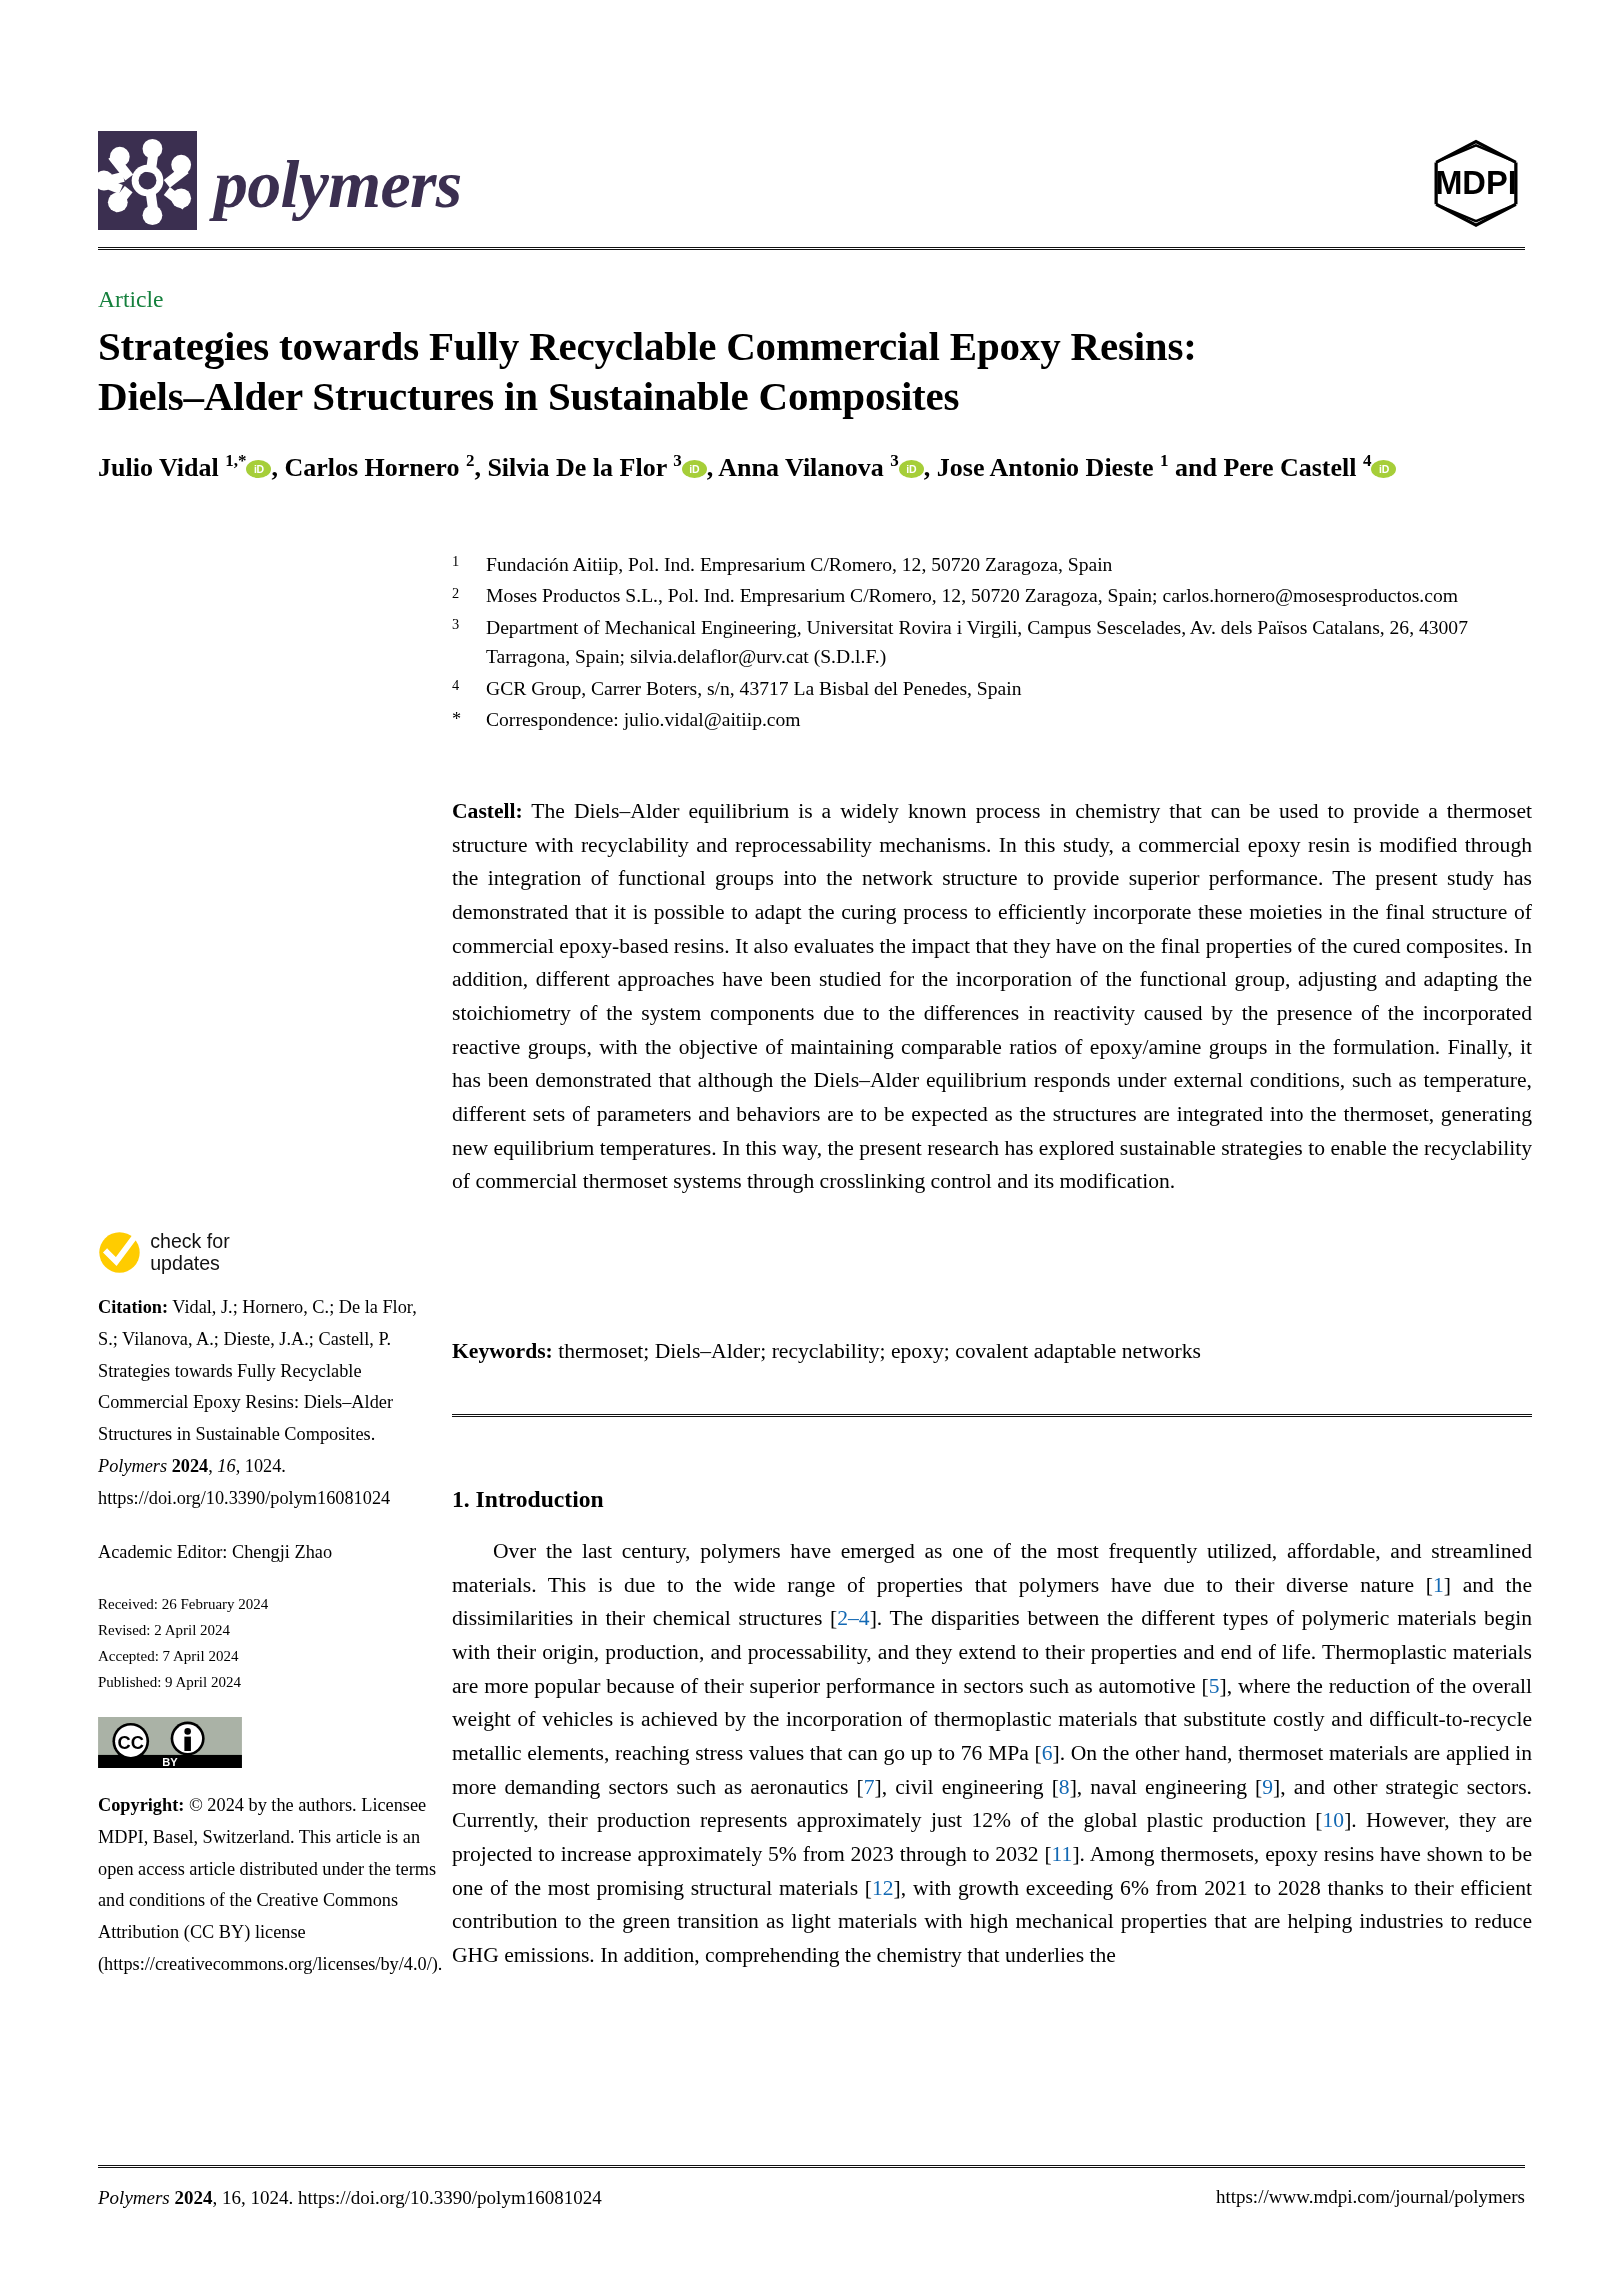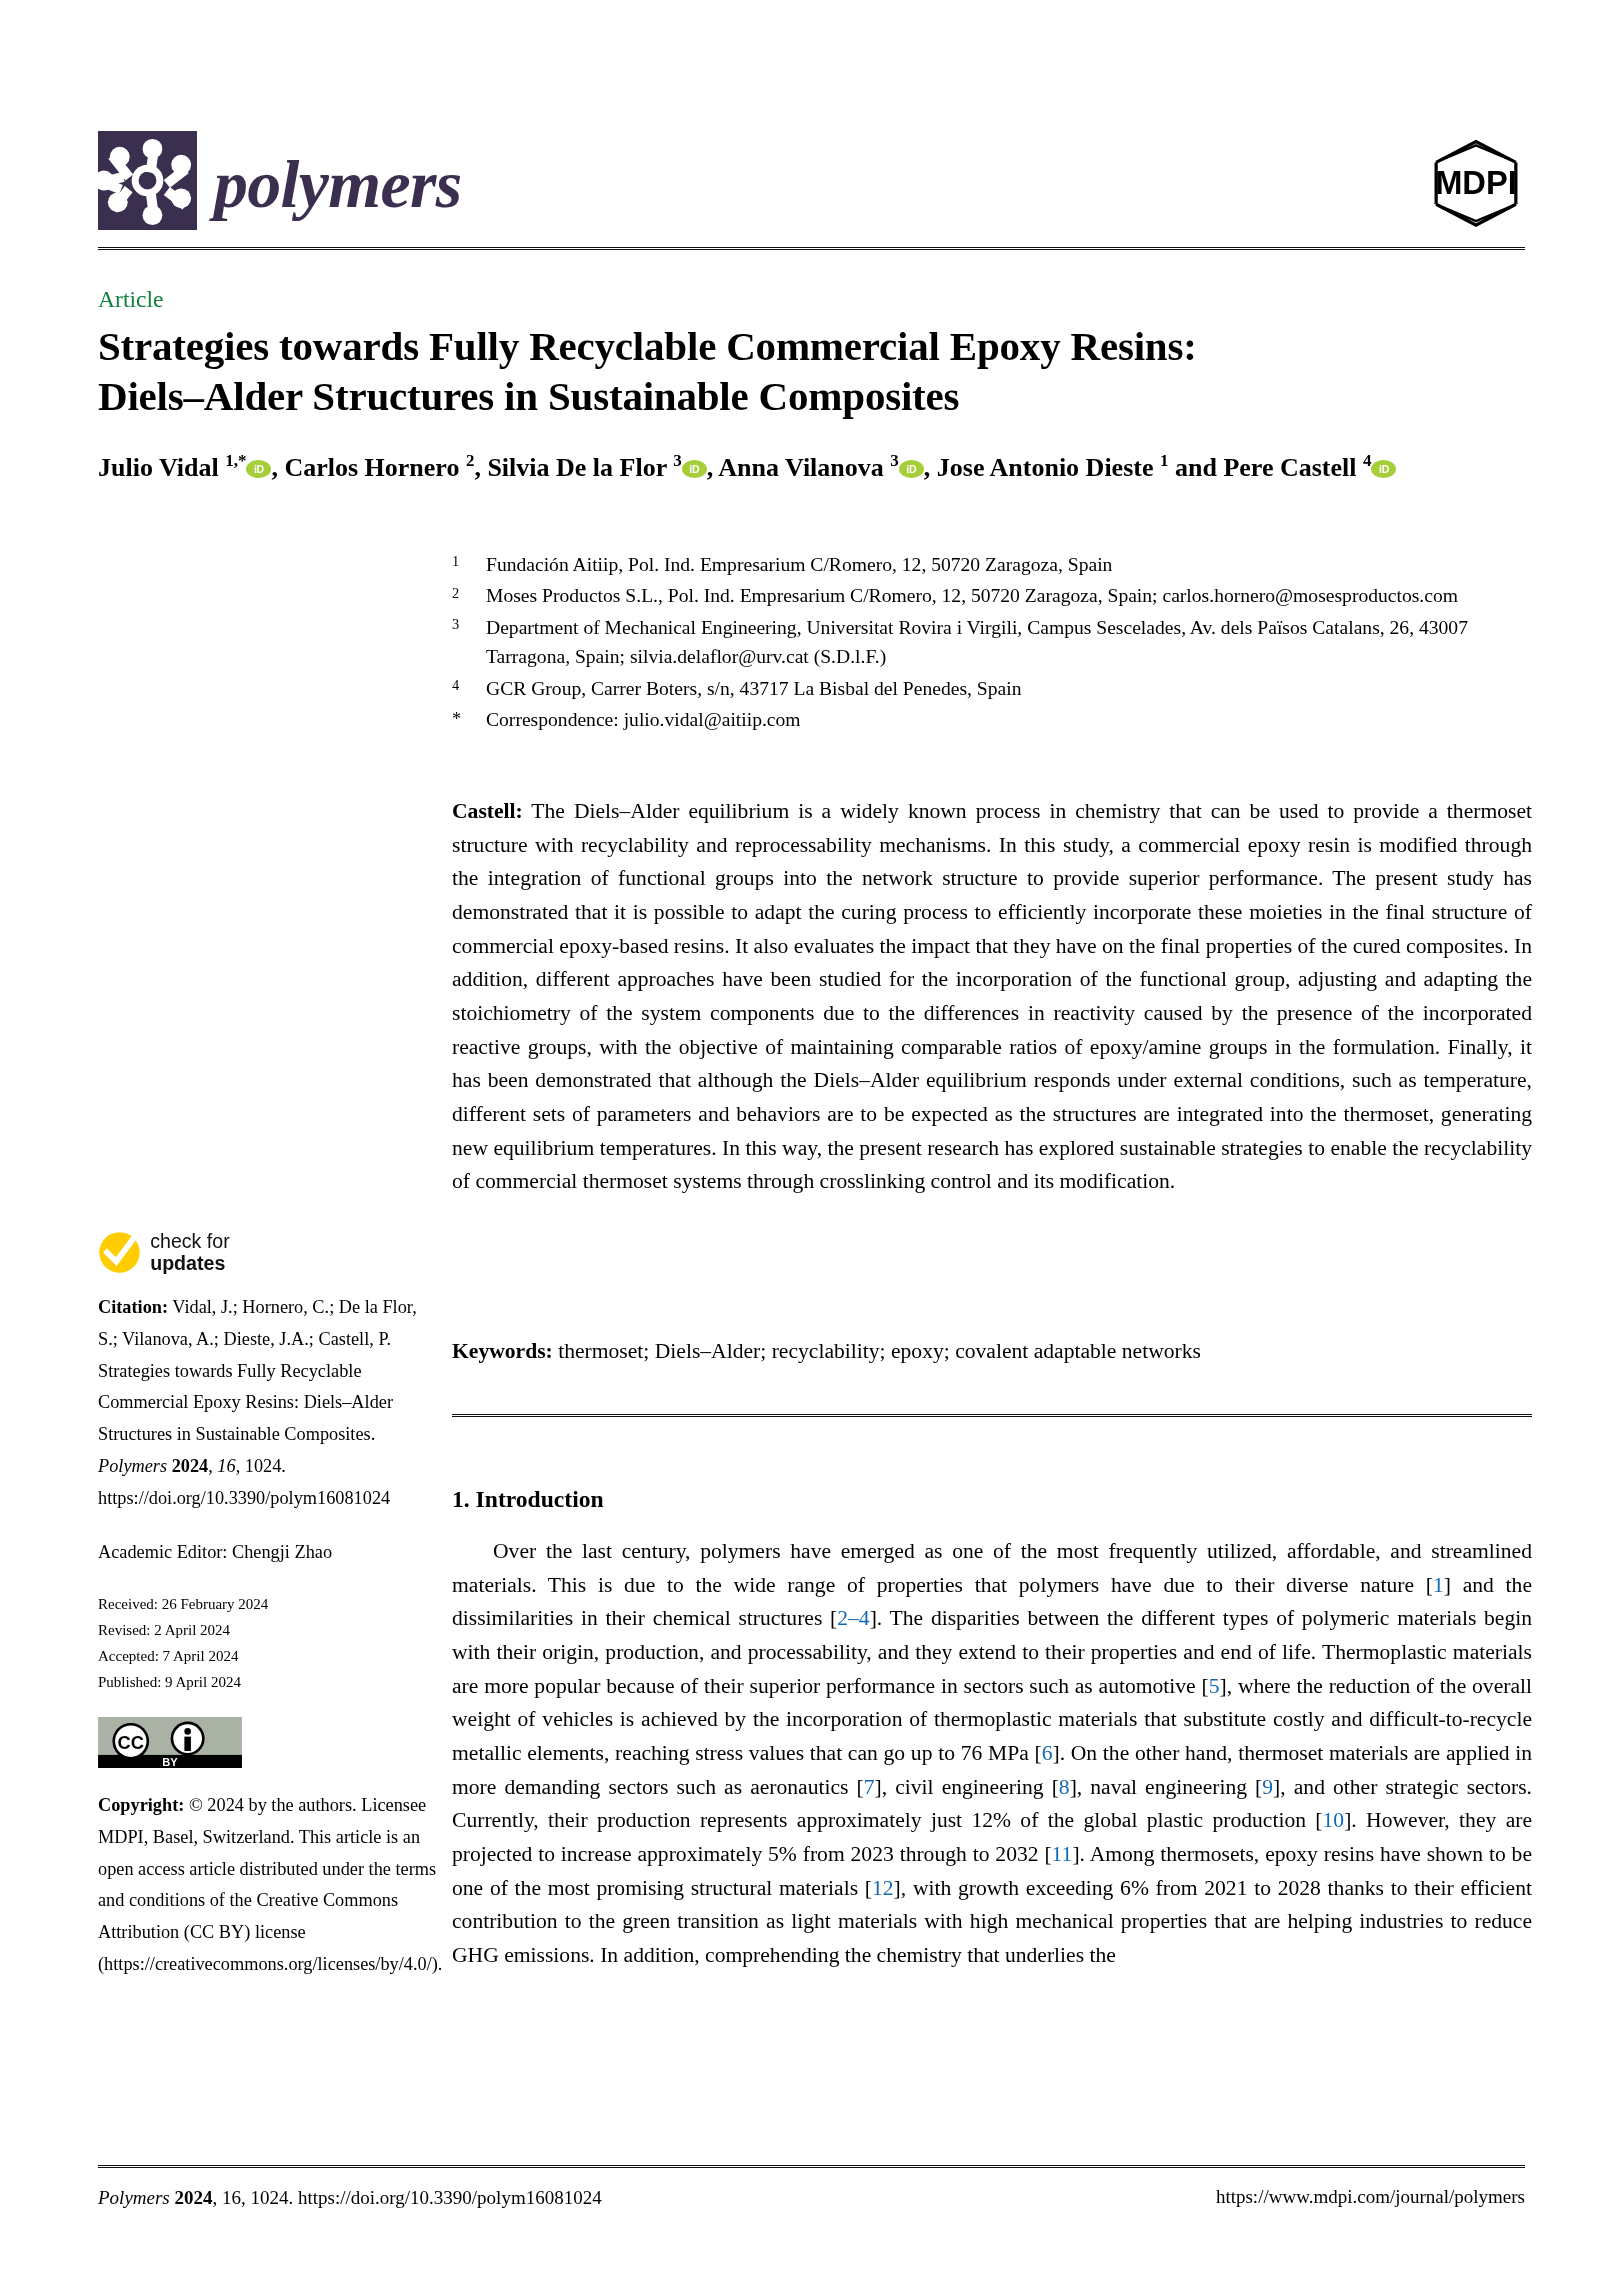--- a/index.html
+++ b/index.html
@@ -92,21 +92,21 @@
   .cite { color:#1268B3; }
 
   
   .sidebar { position:absolute; left:98px; top:1231px; width:340px; }
   .check-updates { display:flex; align-items:center; gap:9.2px; margin-bottom:17px; }
   .cu-circle { width:43px; height:43px; position:relative; flex:0 0 43px; }
   .cu-text {
     font-family:"Liberation Sans","DejaVu Sans",sans-serif;
     font-size:19.6px; line-height:1.12; color:#111;
   }
-  .cu-text .b { font-weight:700; }
+  .cu-text .b { font-weight:400; }
   .sb-para { font-size:18.3px; line-height:1.74; margin-bottom:22px; }
   .sb-para b { font-weight:700; }
   .sb-para i { font-style:italic; }
   .sb-dates { font-size:15px; line-height:1.74; margin-bottom:22px; }
   .cc-badge { width:164px; height:51px; margin:3.9px 0 22px 0; }
 
   
   .footer-rule {
     position:absolute; left:98px; top:2165px; width:1427px; height:3.3px;
     border-top:1.3px solid #111; border-bottom:1.3px solid #111;

